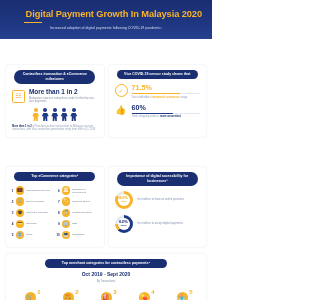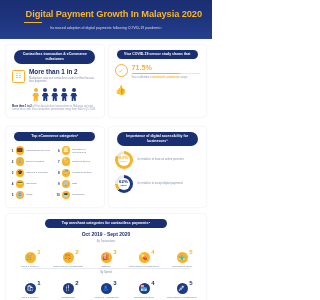--- a/index.html
+++ b/index.html
@@ -36,20 +36,21 @@
     line-height:1.25;
     text-align:center;
     letter-spacing:0.05px;
   }
 
   
   .band {
     background:#f0f2f7;
     padding:0;
     position:relative;
+    margin-top:20px;
   }
   .band-inner {
     display:flex;
     gap:5px;
     padding:6px 6px 4px 6px;
     background:#ffffff;
   }
   .panel {
     flex:1;
     background:#ffffff;
@@ -251,20 +252,30 @@
           <div class="stat-cap">
             <span>Visa cardholders</span>
             <b>increased e-commerce</b>
             <span>usage</span>
           </div>
         </div>
       </div>
 
       <div class="stat">
         <div class="stat-ico thumb">👍</div>
+        <div class="stat-body">
+          <div class="stat-num navy">60%</div>
+          <div class="stat-bar navy">
+              <i style="width:60%"></i>
+            </div>
+          <div class="stat-cap">
+            <span>Think shopping online is</span>
+            <b class="n">more convenient</b>
+          </div>
+        </div>
       </div>
     </div>
 
   </div>
 </div>
 
 <div class="band">
   <div class="band-inner">
 
     <div class="panel">

